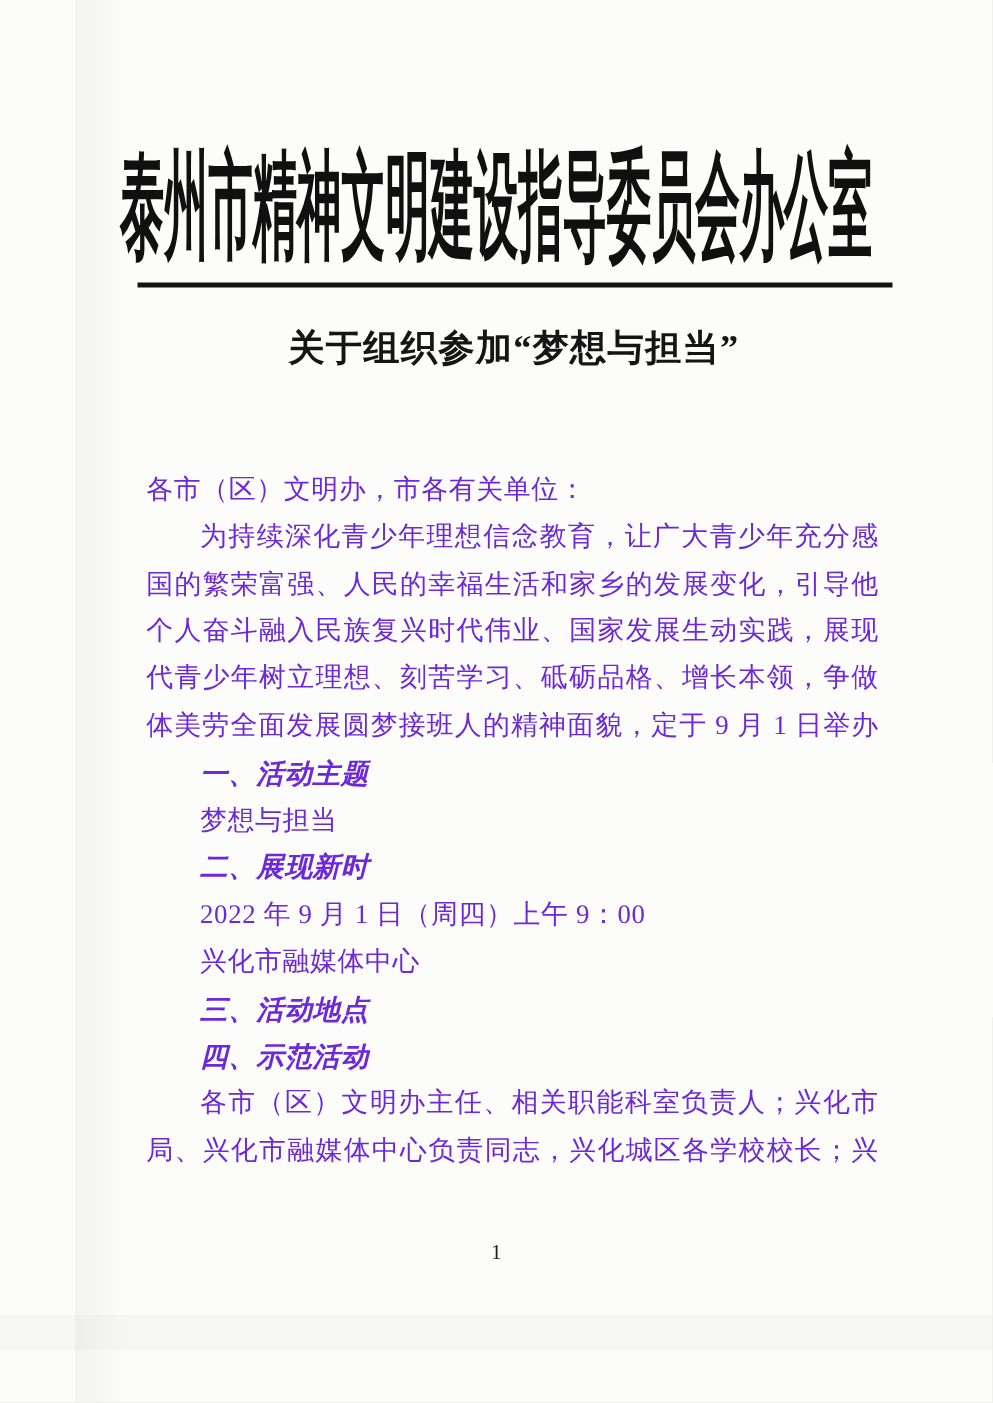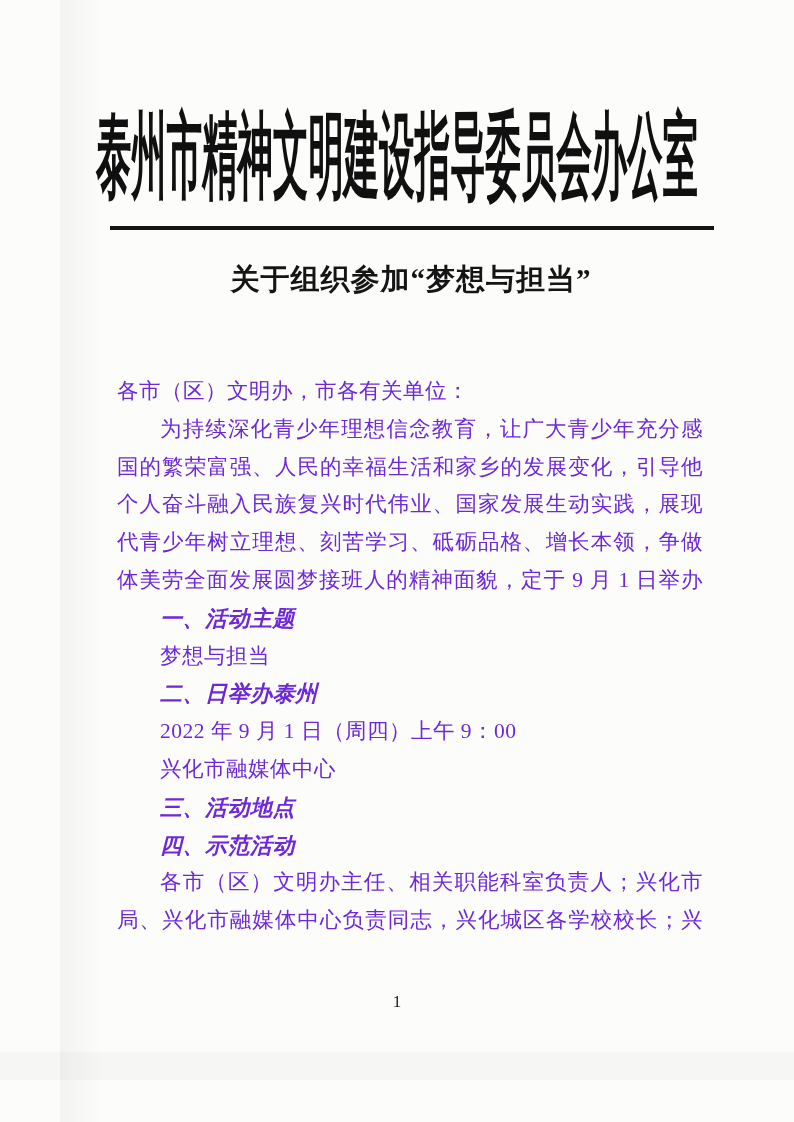--- a/index.html
+++ b/index.html
@@ -19,21 +19,21 @@
     position: absolute; left: 60px; top: 0; width: 42px; height: 1122px;
     background: linear-gradient(to right, rgba(185,185,182,0.14), rgba(185,185,182,0));
     pointer-events: none;
   }
   .artifact-bottom-band {
     position: absolute; left: 0; top: 1052px; width: 794px; height: 28px;
     background: rgba(200,200,195,0.10);
     pointer-events: none;
   }
   .letterhead {
-    position: absolute; top: 102px; left: 0; width: 794px; height: 108px;
+    position: absolute; top: 111px; left: 0; width: 794px; height: 108px;
     display: flex; align-items: center; justify-content: center;
   }
   .letterhead-text {
     font-family: "Liberation Serif", "DejaVu Serif", serif;
     font-weight: 700;
     font-size: 92px;
     line-height: 1.05;
     white-space: nowrap;
     transform: scale(0.385, 1.02);
     transform-origin: center center;
@@ -105,21 +105,21 @@
 
   <div class="doc-body">
       <div class="line">各市（区）文明办，市各有关单位：</div>
       <div class="line indent justify">为持续深化青少年理想信念教育，让广大青少年充分感受祖</div>
       <div class="line justify">国的繁荣富强、人民的幸福生活和家乡的发展变化，引导他们把</div>
       <div class="line justify">个人奋斗融入民族复兴时代伟业、国家发展生动实践，展现新时</div>
       <div class="line justify">代青少年树立理想、刻苦学习、砥砺品格、增长本领，争做德智</div>
       <div class="line justify">体美劳全面发展圆梦接班人的精神面貌，定于 9 月 1 日举办泰州</div>
       <div class="line indent heading">一、活动主题</div>
       <div class="line indent">梦想与担当</div>
-      <div class="line indent heading">二、日举办泰州</div>
+      <div class="line indent heading">二、展现新时</div>
       <div class="line indent">2022 年 9 月 1 日（周四）上午 9：00</div>
       <div class="line indent">兴化市融媒体中心</div>
       <div class="line indent heading">三、活动地点</div>
       <div class="line indent heading">四、示范活动</div>
       <div class="line indent justify">各市（区）文明办主任、相关职能科室负责人；兴化市教育</div>
       <div class="line justify">局、兴化市融媒体中心负责同志，兴化城区各学校校长；兴化城</div>
     </div>
 
   <div class="page-number">1</div>
 

